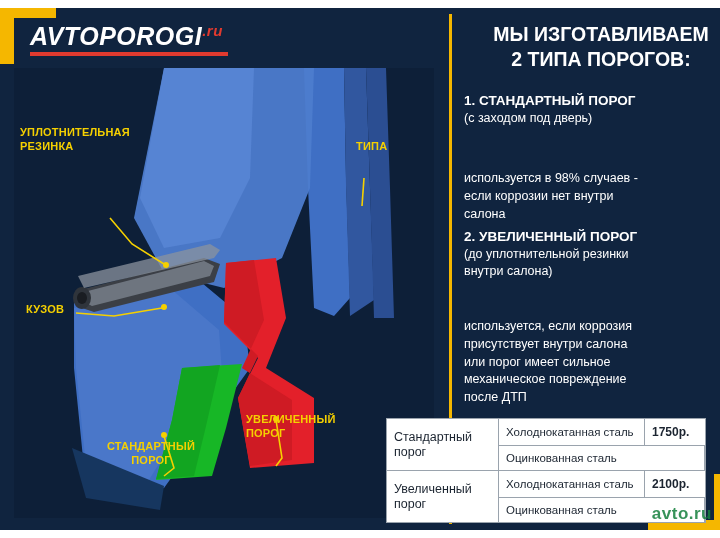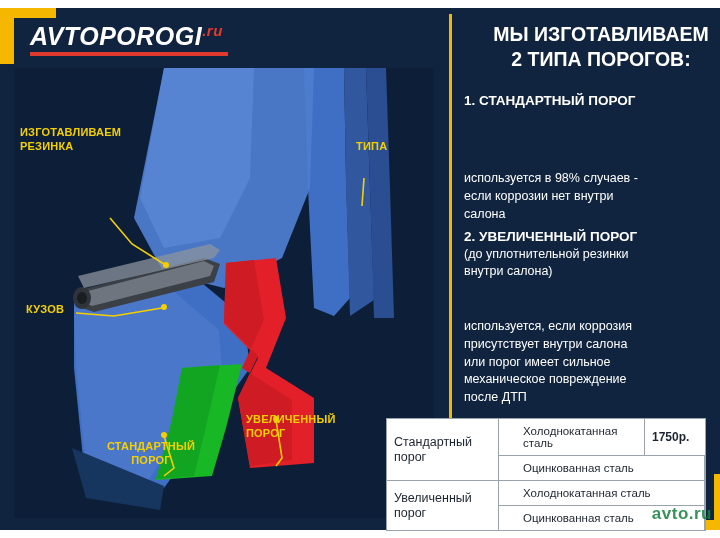--- a/index.html
+++ b/index.html
@@ -41,21 +41,21 @@
   .b1{top:92px;}
   .b2{top:170px;}
   .b3{top:228px;}
   .b4{top:318px;}
 
   
   .table{position:absolute;left:386px;top:418px;width:320px;background:#ffffff;border:1px solid #9aa3ad;box-sizing:border-box;}
   .trow{display:flex;border-bottom:1px solid #9aa3ad;}
   .trow:last-child{border-bottom:none;}
   .c-name{width:112px;box-sizing:border-box;padding:6px 7px;font-size:12.5px;color:#1b2430;line-height:1.2;display:flex;align-items:center;border-right:1px solid #9aa3ad;}
-  .c-mat{flex:1;box-sizing:border-box;padding:6px 7px;font-size:11.5px;color:#1b2430;border-right:1px solid #9aa3ad;display:flex;align-items:center;margin-left:17px;}
+  .c-mat{flex:1;box-sizing:border-box;padding:6px 7px;font-size:11.5px;color:#1b2430;border-right:1px solid #9aa3ad;display:flex;align-items:center;}
   .c-price{width:60px;box-sizing:border-box;padding:6px 7px;font-size:12px;font-weight:bold;color:#1b2430;display:flex;align-items:center;}
   .grp{display:flex;flex-direction:column;flex:1;}
   .grp .r{display:flex;}
   .grp .r:first-child{border-bottom:1px solid #9aa3ad;}
   .watermark{position:absolute;right:16px;bottom:14px;font-size:17px;color:#15803d;opacity:.85;font-weight:bold;letter-spacing:.5px;}
 </style>
 </head>
 <body>
 
 <div class="page">
@@ -106,36 +106,37 @@
       <polyline points="350,110 348,138" fill="none" stroke="#f5d000" stroke-width="1.6"></polyline>
       <polyline points="62,245 100,248 148,240" fill="none" stroke="#f5d000" stroke-width="1.6"></polyline>
       <circle cx="150" cy="239" r="3" fill="#f5d000"></circle>
       <polyline points="150,368 160,400 150,408" fill="none" stroke="#f5d000" stroke-width="1.6"></polyline>
       <circle cx="150" cy="367" r="3" fill="#f5d000"></circle>
       <polyline points="262,352 268,390 262,398" fill="none" stroke="#f5d000" stroke-width="1.6"></polyline>
       <circle cx="262" cy="351" r="3" fill="#f5d000"></circle>
     </svg>
   </div>
 
-  <div class="lbl lbl-seal" style="white-space:pre-line">ИЗГОТАВЛИВАЕМ
+  <div class="lbl lbl-seal" style="white-space:pre-line">УПЛОТНИТЕЛЬНАЯ
 РЕЗИНКА</div>
   <div class="lbl lbl-door">ТИПА</div>
   <div class="lbl lbl-body">КУЗОВ</div>
   <div class="lbl lbl-std" style="white-space:pre-line">СТАНДАРТНЫЙ
 ПОРОГ</div>
   <div class="lbl lbl-inc" style="white-space:pre-line">УВЕЛИЧЕННЫЙ
 ПОРОГ</div>
 
   <div class="head">
     <div>МЫ ИЗГОТАВЛИВАЕМ</div>
     <div>2 ТИПА ПОРОГОВ:</div>
   </div>
 
   <div class="rtext b1">
     <div class="h-item">1. СТАНДАРТНЫЙ ПОРОГ</div>
+    <div class="sub" style="white-space:pre-line">(с заходом под дверь)</div>
   </div>
   <div class="rtext b2 para" style="white-space:pre-line">используется в 98% случаев -
 если коррозии нет внутри
 салона</div>
 
   <div class="rtext b3">
     <div class="h-item">2. УВЕЛИЧЕННЫЙ ПОРОГ</div>
     <div class="sub" style="white-space:pre-line">(до уплотнительной резинки
 внутри салона)</div>
   </div>
@@ -158,20 +159,21 @@
           <div class="c-mat">Оцинкованная сталь</div>
         </div>
       </div>
     </div>
     <div class="trow">
       <div class="c-name" style="white-space:pre-line">Увеличенный
 порог</div>
       <div class="grp">
         <div class="r">
           <div class="c-mat">Холоднокатанная сталь</div>
+          <div class="c-price">2100р.</div>
         </div>
         <div class="r">
           <div class="c-mat">Оцинкованная сталь</div>
         </div>
       </div>
     </div>
   </div>
 
   <div class="watermark">avto.ru</div>
 </div>

